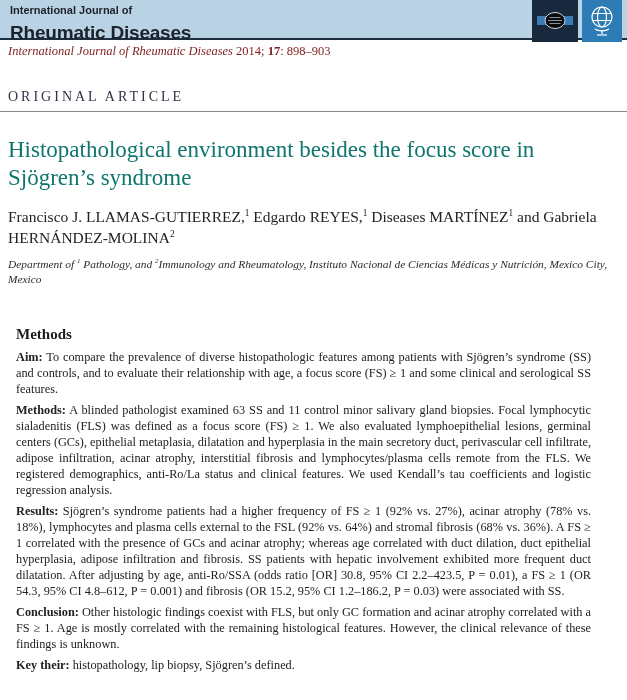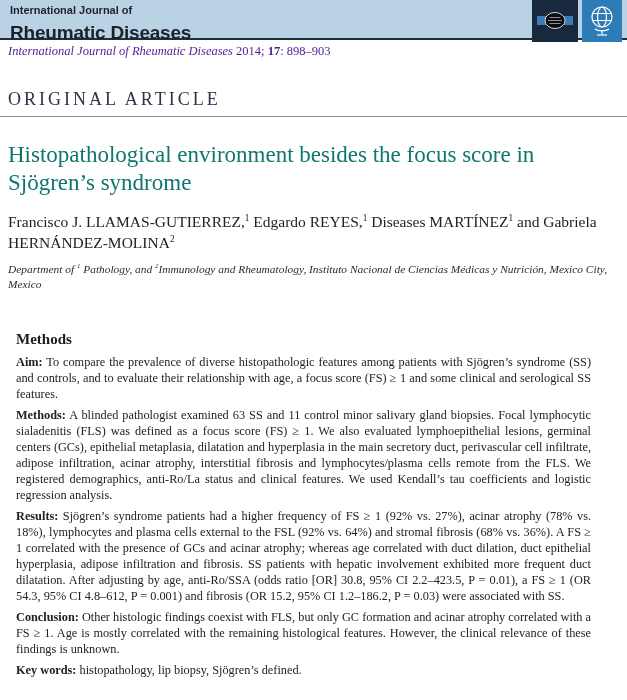--- a/index.html
+++ b/index.html
@@ -21,24 +21,24 @@
     padding: 4px 0 0 10px;
     color: #1c222b;
     font-family: "Liberation Sans", "DejaVu Sans", sans-serif;
   }
   .mast-kicker { font-size: 11px; font-weight: 700; line-height: 12px; }
   .mast-journal { font-size: 19px; font-weight: 700; line-height: 21px; letter-spacing: -0.2px; margin-top: 6px; }
   .logo-row { position: absolute; top: 0; right: 5px; display: flex; gap: 4px; }
   .logo-box { height: 42px; display: flex; align-items: center; justify-content: center; }
   .logo-aplar { width: 46px; background: #19293d; }
   .logo-wiley { width: 40px; background: #2e7cb6; }
-  .citation { margin: 4px 12px 0 8px; font-size: 12.5px; color: #4c1d95; }
+  .citation { margin: 4px 12px 0 8px; font-size: 12.5px; color: #7f1d1d; }
   .article-type {
     margin: 30px 12px 0 8px;
-    font-size: 18px;
+    font-size: 14px;
     letter-spacing: 3px;
     color: #2b3347;
     font-family: Liberation Serif, serif;
   }
   .rule { border: none; border-top: 1px solid #8a8a8a; margin: 6px 0 0 0; }
   .title {
     margin: 24px 12px 0 8px;
     font-size: 23px; font-weight: 400;
     line-height: 28px; color: #0f766e;
     max-width: 602px;
@@ -98,15 +98,15 @@
 
 <div class="affiliation"><span>Department of </span><sup>1</sup><span> Pathology, and </span><sup>2</sup><span>Immunology and Rheumatology, Instituto Nacional de Ciencias Médicas y Nutrición, Mexico City, Mexico</span></div>
 
 <div class="abstract">
   <h2 class="abstract-heading">Methods</h2>
   <div>
       <p class="abs-p"><b>Aim:</b><span> To compare the prevalence of diverse histopathologic features among patients with Sjögren’s syndrome (SS) and controls, and to evaluate their relationship with age, a focus score (FS) ≥ 1 and some clinical and serological SS features.</span></p>
       <p class="abs-p"><b>Methods:</b><span> A blinded pathologist examined 63 SS and 11 control minor salivary gland biopsies. Focal lymphocytic sialadenitis (FLS) was defined as a focus score (FS) ≥ 1. We also evaluated lymphoepithelial lesions, germinal centers (GCs), epithelial metaplasia, dilatation and hyperplasia in the main secretory duct, perivascular cell infiltrate, adipose infiltration, acinar atrophy, interstitial fibrosis and lymphocytes/plasma cells remote from the FLS. We registered demographics, anti-Ro/La status and clinical features. We used Kendall’s tau coefficients and logistic regression analysis.</span></p>
       <p class="abs-p"><b>Results:</b><span> Sjögren’s syndrome patients had a higher frequency of FS ≥ 1 (92% vs. 27%), acinar atrophy (78% vs. 18%), lymphocytes and plasma cells external to the FSL (92% vs. 64%) and stromal fibrosis (68% vs. 36%). A FS ≥ 1 correlated with the presence of GCs and acinar atrophy; whereas age correlated with duct dilation, duct epithelial hyperplasia, adipose infiltration and fibrosis. SS patients with hepatic involvement exhibited more frequent duct dilatation. After adjusting by age, anti-Ro/SSA (odds ratio [OR] 30.8, 95% CI 2.2–423.5, P = 0.01), a FS ≥ 1 (OR 54.3, 95% CI 4.8–612, P = 0.001) and fibrosis (OR 15.2, 95% CI 1.2–186.2, P = 0.03) were associated with SS.</span></p>
       <p class="abs-p"><b>Conclusion:</b><span> Other histologic findings coexist with FLS, but only GC formation and acinar atrophy correlated with a FS ≥ 1. Age is mostly correlated with the remaining histological features. However, the clinical relevance of these findings is unknown.</span></p>
-      <p class="abs-p"><b>Key words:</b><span> histopathology, lip biopsy, Sjögren’s defined.</span></p>
+      <p class="abs-p"><b>Key their:</b><span> histopathology, lip biopsy, Sjögren’s defined.</span></p>
     </div>
 </div>
 
 </body></html>

